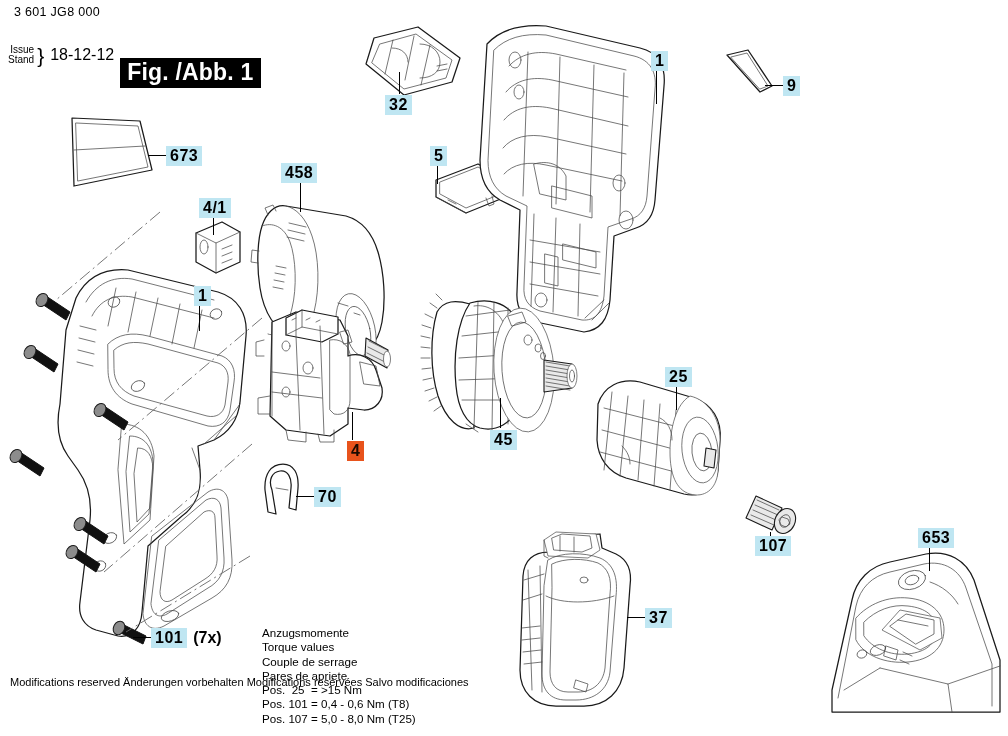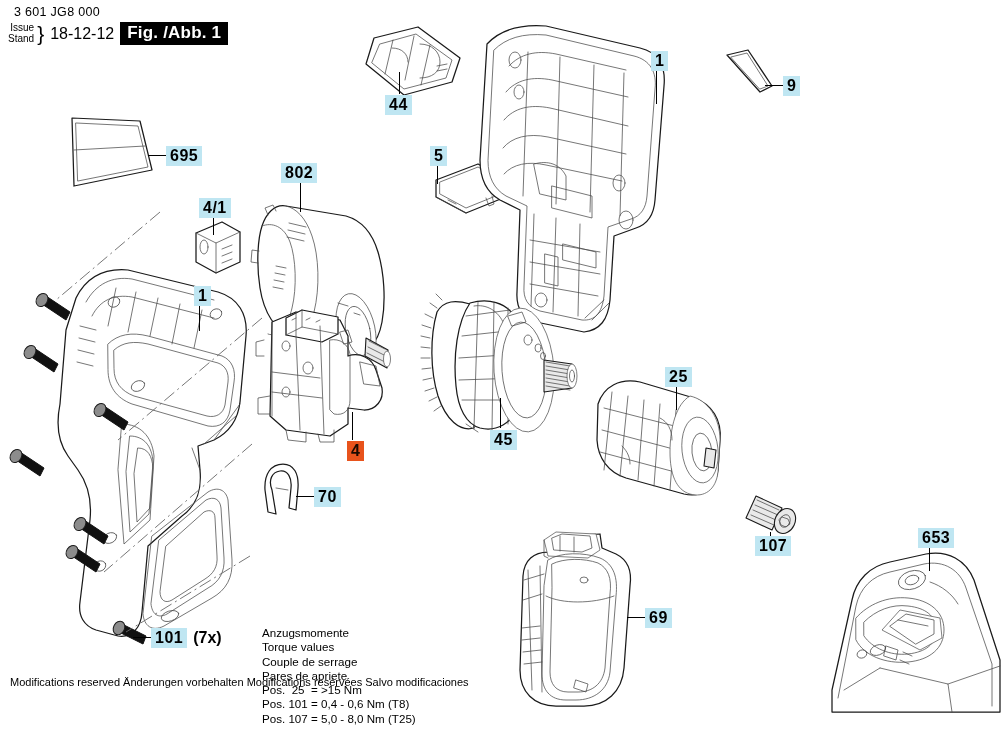--- a/index.html
+++ b/index.html
@@ -8,22 +8,22 @@
        font-family:"Liberation Sans","DejaVu Sans",sans-serif;color:#000;}
   #sheet{position:relative;width:1008px;height:576px;background:#fff;}
 
   
   .hdr-num{position:absolute;left:14px;top:5px;font-size:12.5px;letter-spacing:.3px;
            white-space:nowrap;}
   .hdr-row{position:absolute;left:8px;top:22px;display:flex;align-items:center;gap:3px;}
   .hdr-issue{font-size:10px;line-height:10.5px;text-align:right;}
   .hdr-brace{font-size:21px;line-height:21px;font-weight:400;}
   .hdr-date{font-size:16px;white-space:nowrap;padding:0 3px;}
-  .hdr-fig{background:#000;color:#fff;font-size:17px;font-weight:700;
-           padding:1px 7px 2px 7px;white-space:nowrap;letter-spacing:.2px;}
+  .hdr-fig{background:#000;color:#fff;font-size:23px;font-weight:700;
+           padding:1px 7px 2px 7px;white-space:nowrap;letter-spacing:.2px;margin-top:36px;}
 
   
   .footer-left{position:absolute;left:10px;top:676px;font-size:11px;line-height:13.2px;}
   .torque{position:absolute;left:262px;top:626px;font-size:11.6px;line-height:14.3px;
           white-space:pre;}
 
   
   .lbl{position:absolute;font-size:16px;font-weight:700;letter-spacing:.5px;
        padding:1px 4px 2px 4px;background:#bfe6f2;white-space:nowrap;line-height:17px;}
   .lbl.hot{background:#e8531c;color:#1a0a00;}
@@ -428,35 +428,35 @@
   <div class="leader v" style="left:199px;top:305px;height:26px;"></div>
   <div class="leader v" style="left:352px;top:412px;height:28px;"></div>
   <div class="leader v" style="left:500px;top:398px;height:30px;"></div>
   <div class="leader v" style="left:676px;top:386px;height:24px;"></div>
   <div class="leader h" style="left:296px;top:496px;width:18px;"></div>
   <div class="leader v" style="left:770px;top:532px;height:24px;"></div>
   <div class="leader v" style="left:929px;top:547px;height:24px;"></div>
   <div class="leader h" style="left:627px;top:617px;width:18px;"></div>
   <div class="leader h" style="left:133px;top:637px;width:18px;"></div>
 
-  <div class="lbl" style="left:166px;top:146px;">695</div>
+  <div class="lbl" style="left:166px;top:146px;">673</div>
   <div class="lbl" style="left:199px;top:198px;">4/1</div>
-  <div class="lbl" style="left:281px;top:163px;">802</div>
-  <div class="lbl" style="left:385px;top:95px;">44</div>
+  <div class="lbl" style="left:281px;top:163px;">458</div>
+  <div class="lbl" style="left:385px;top:95px;">32</div>
   <div class="lbl" style="left:430px;top:146px;">5</div>
   <div class="lbl" style="left:651px;top:51px;">1</div>
   <div class="lbl" style="left:783px;top:76px;">9</div>
   <div class="lbl" style="left:194px;top:286px;">1</div>
   <div class="lbl hot" style="left:347px;top:441px;">4</div>
   <div class="lbl" style="left:490px;top:430px;">45</div>
   <div class="lbl" style="left:665px;top:367px;">25</div>
   <div class="lbl" style="left:314px;top:487px;">70</div>
   <div class="lbl" style="left:755px;top:536px;">107</div>
   <div class="lbl" style="left:918px;top:528px;">653</div>
-  <div class="lbl" style="left:645px;top:608px;">69</div>
+  <div class="lbl" style="left:645px;top:608px;">37</div>
 
   <div class="lbl-wrap" style="left:151px;top:628px;">
     <span class="lbl" style="position:static;">101</span>
     <span class="sfx">(7x)</span>
   </div>
 
   <div class="torque">Anzugsmomente
 Torque values
 Couple de serrage
 Pares de apriete

